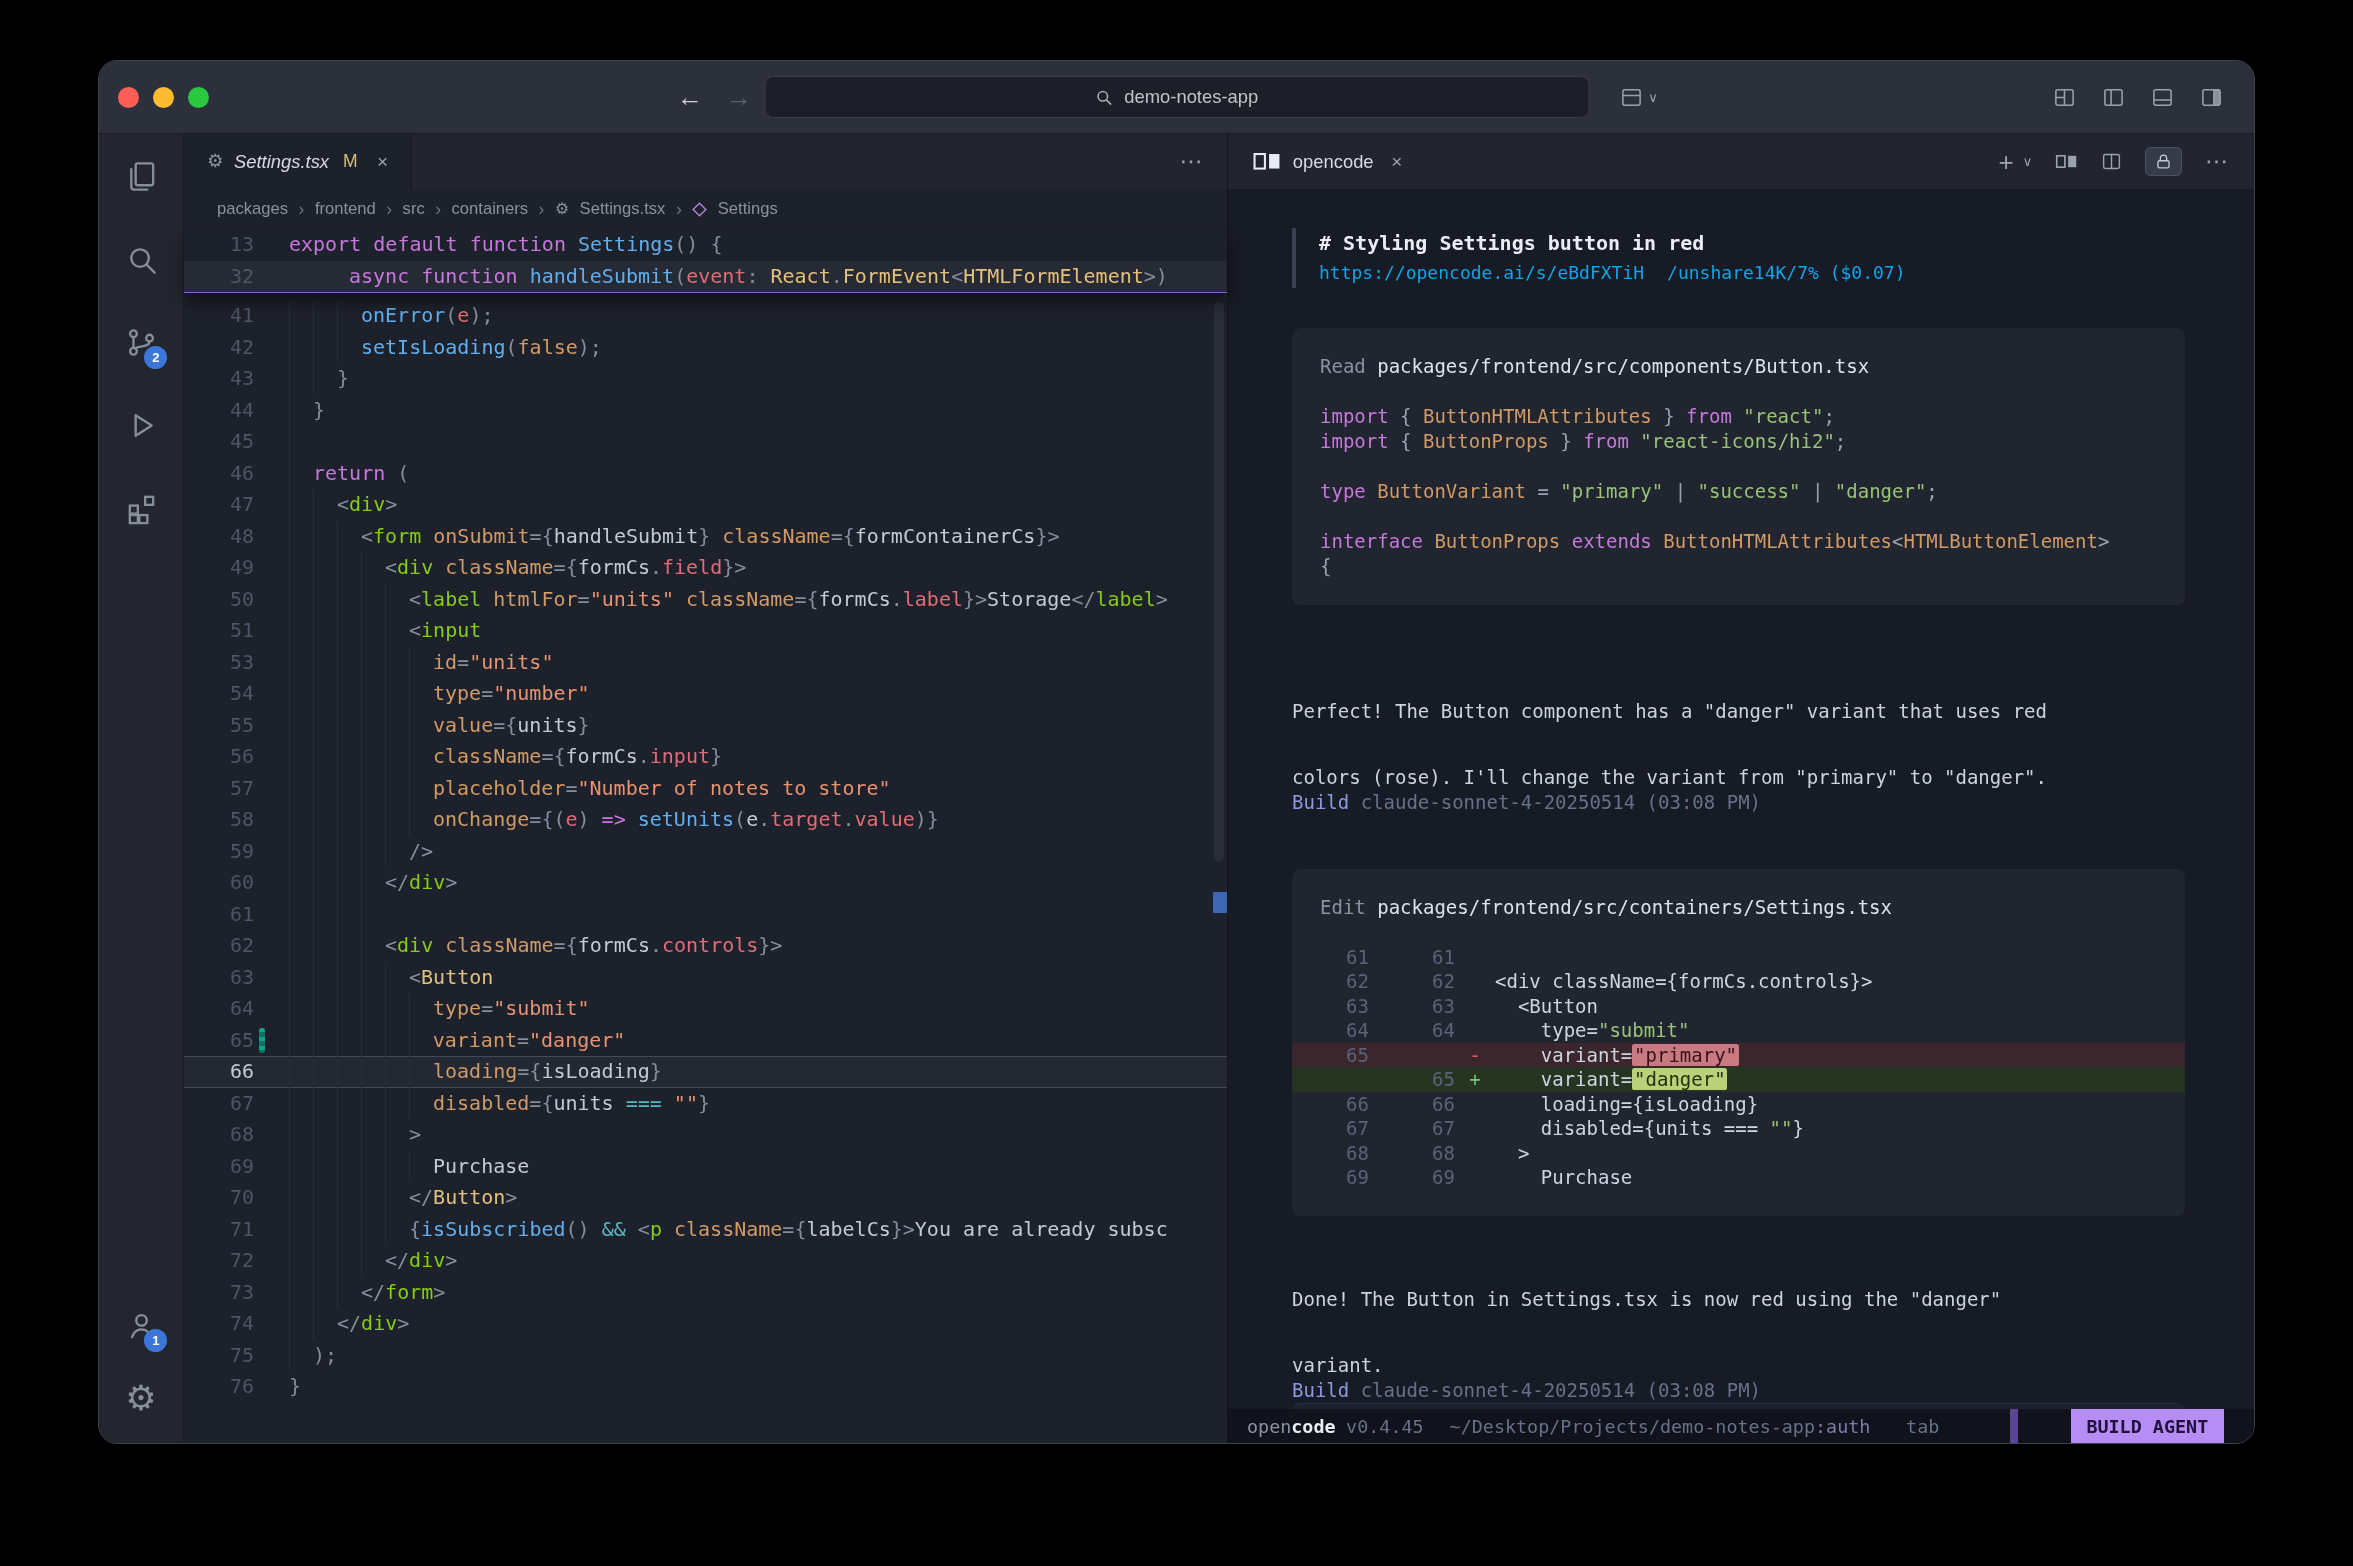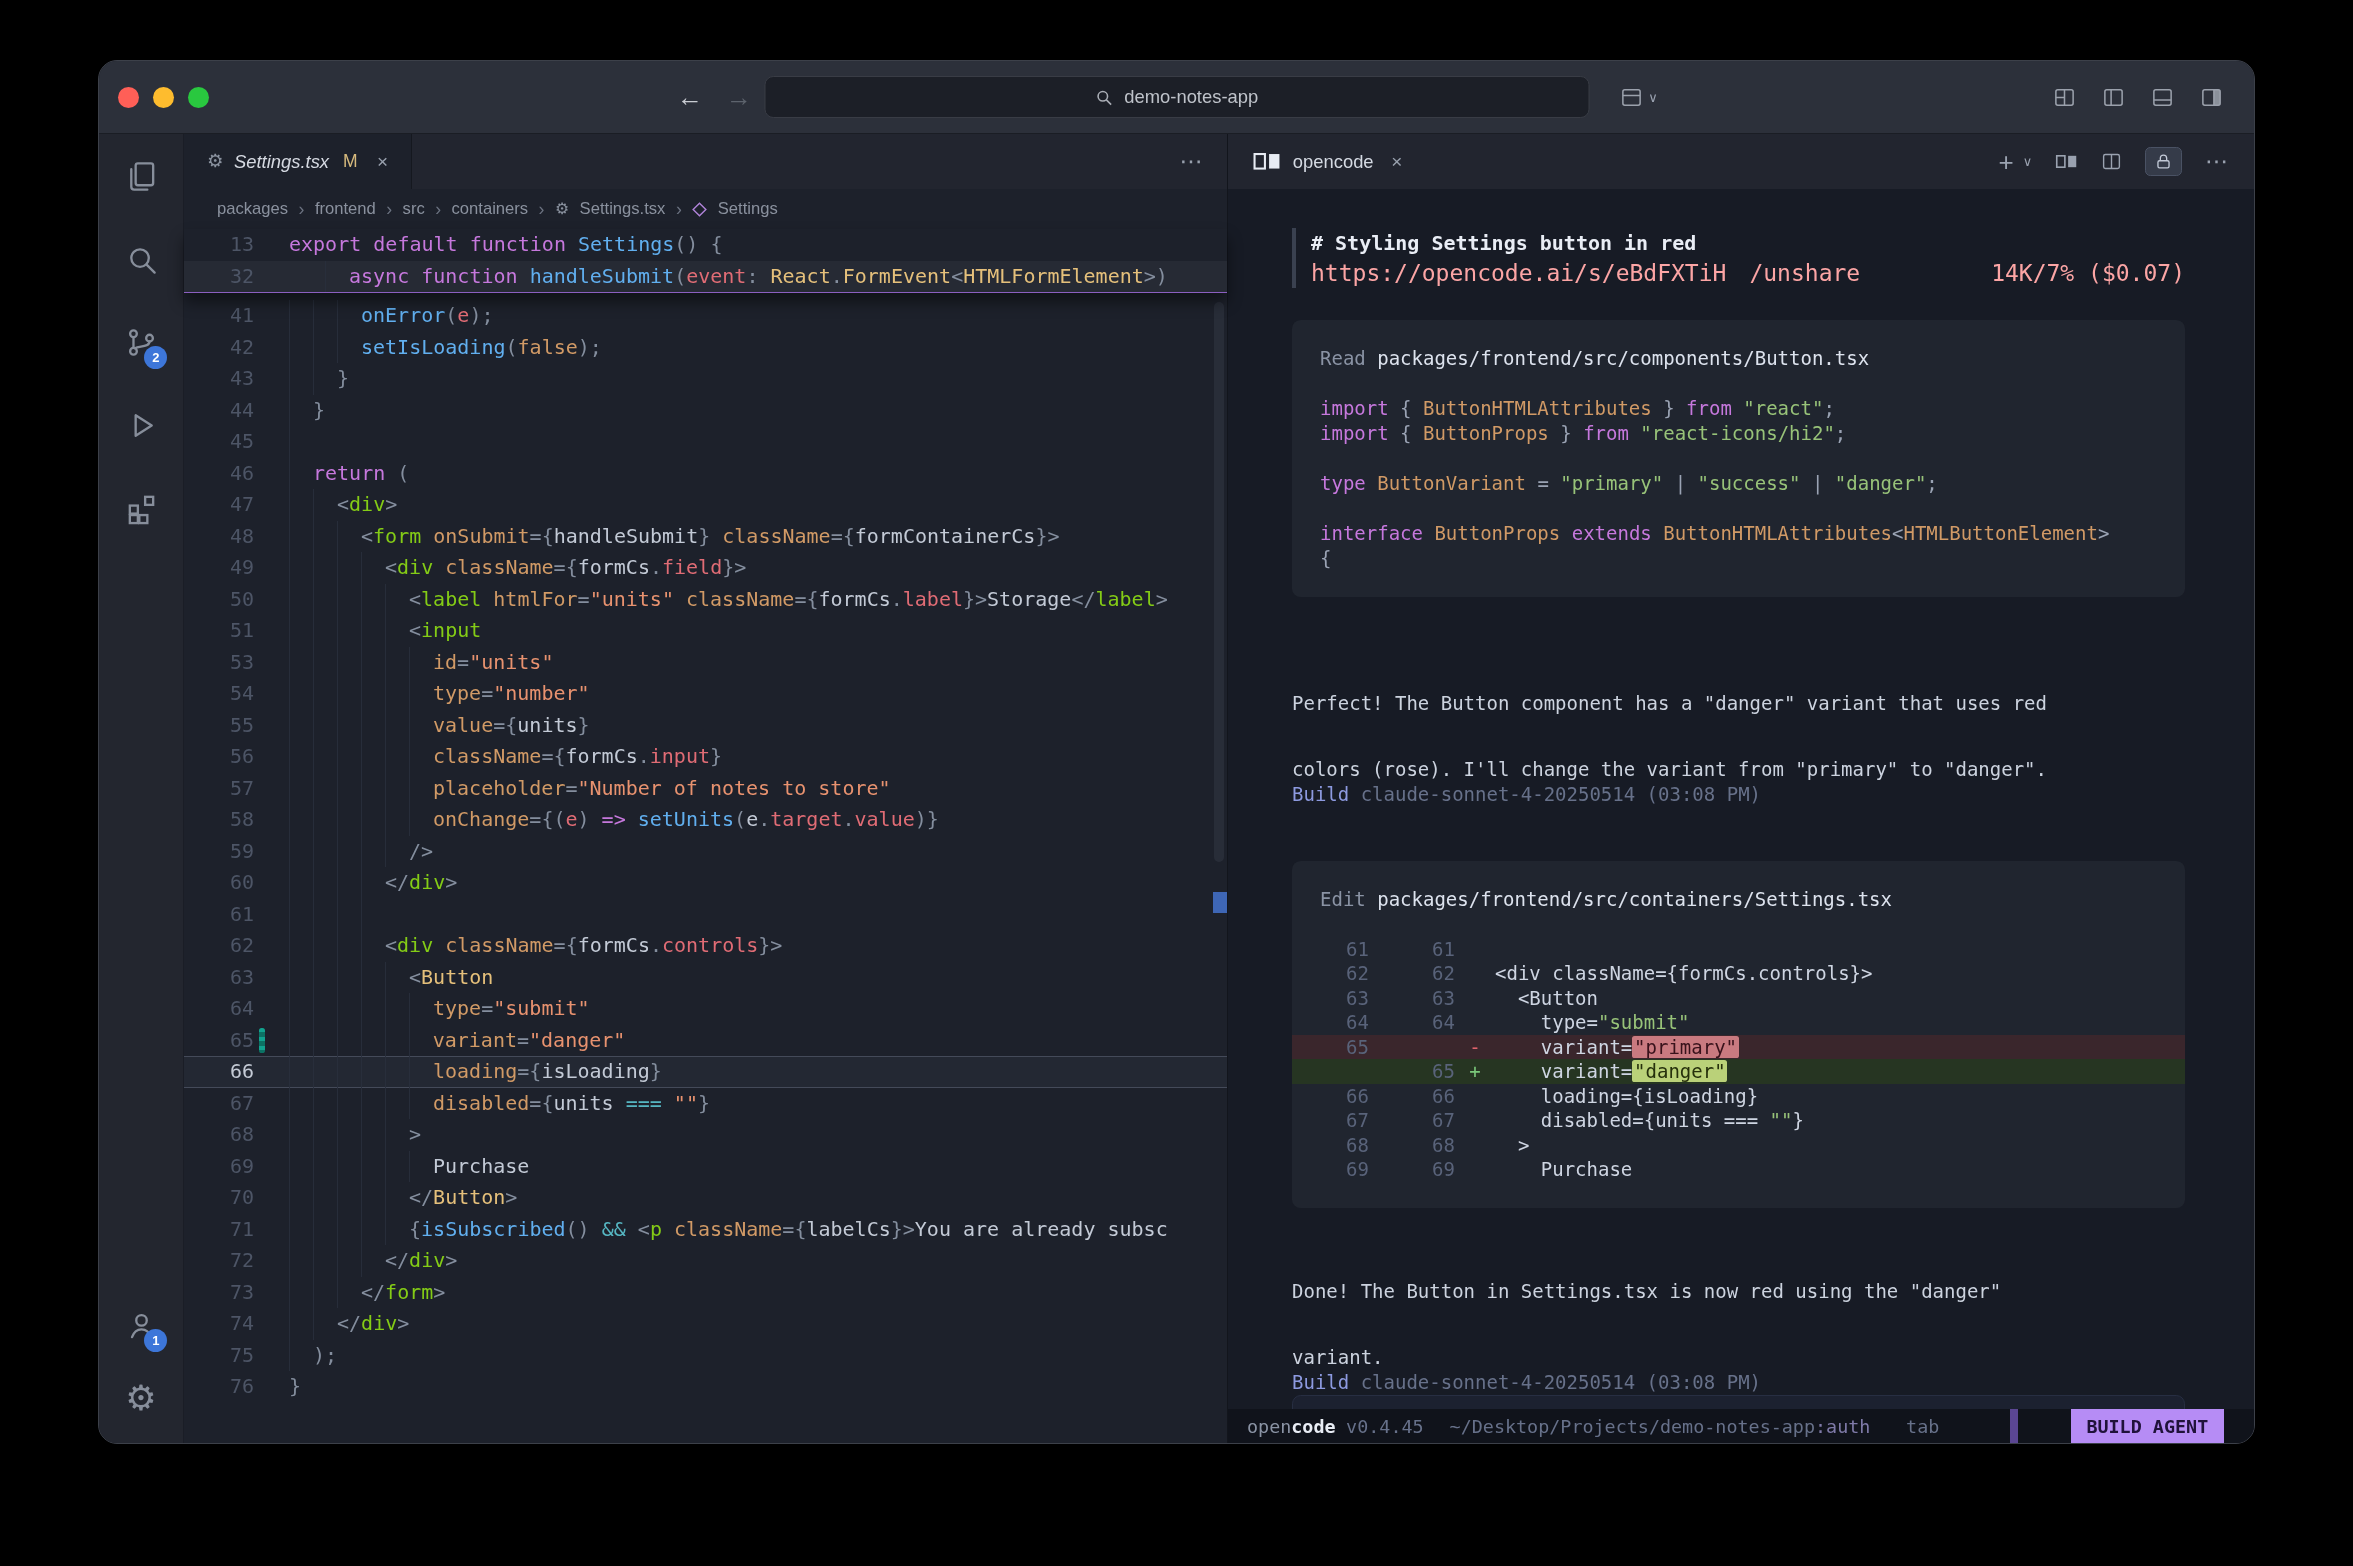--- a/index.html
+++ b/index.html
@@ -67,23 +67,23 @@
   .ptabbar{height:55px;flex:none;background:#22252f;display:flex;align-items:center;padding:0 26px 0 24.5px;}
   .ptab{display:flex;align-items:center;gap:12.3px;}
   .ptab-label{font-size:18.4px;color:#d5dae3;}
   .ptab-close{color:#98a0ad;font-size:19px;margin-left:5.3px;}
   .pactions{margin-left:auto;display:flex;align-items:center;gap:23px;color:#9aa2b0;}
   .plus{font-size:26px;line-height:1}.chev{font-size:13px;color:#9aa2b0;margin-left:-14px;}
   .lockbox{background:#353b49;border:0.9px solid #4a5264;border-radius:5.3px;padding:4.4px 7.9px;display:flex;align-items:center;}
   .pmore{font-size:23px;}
   .pbody{flex:1;min-height:0;overflow:hidden;background:#171b25;display:flex;flex-direction:column;
          padding:39px 69px 0 64px;font-family:"DejaVu Sans Mono",monospace;font-size:19px;}
-  .psession{border-left:4.4px solid #3a4150;padding-left:15px;margin-bottom:32px;flex:none;}
+  .psession{border-left:4.4px solid #3a4150;padding-left:23px;margin-bottom:40px;flex:none;}
   .ps-title{font-weight:bold;color:#e9edf5;font-size:20px;line-height:30px;}
-  .ps-sub{display:flex;justify-content:space-between;color:#fca5a5;line-height:30px;font-size:23px;}
+  .ps-sub{display:flex;color:#0ea5e9;line-height:30px;font-size:18px;}
   .ps-left{display:flex;gap:23px;}
   .pcard{background:#20252f;border-radius:8.8px;padding:26px 28px;flex:none;}
   .pcard.read{margin-bottom:53px;}
   .pcard.edit{margin-bottom:30px;}
   .pline{min-height:25px;line-height:25px;white-space:pre;}
   .pline.msg{color:#ccd3df;margin-top:41px;}
   .pline.meta{line-height:24.5px;}
   .meta-build{color:#8d9ae0}.meta-rest{color:#67718a}
   .pmsgblock{flex:none;}
   #msg1{margin-bottom:54px;}

